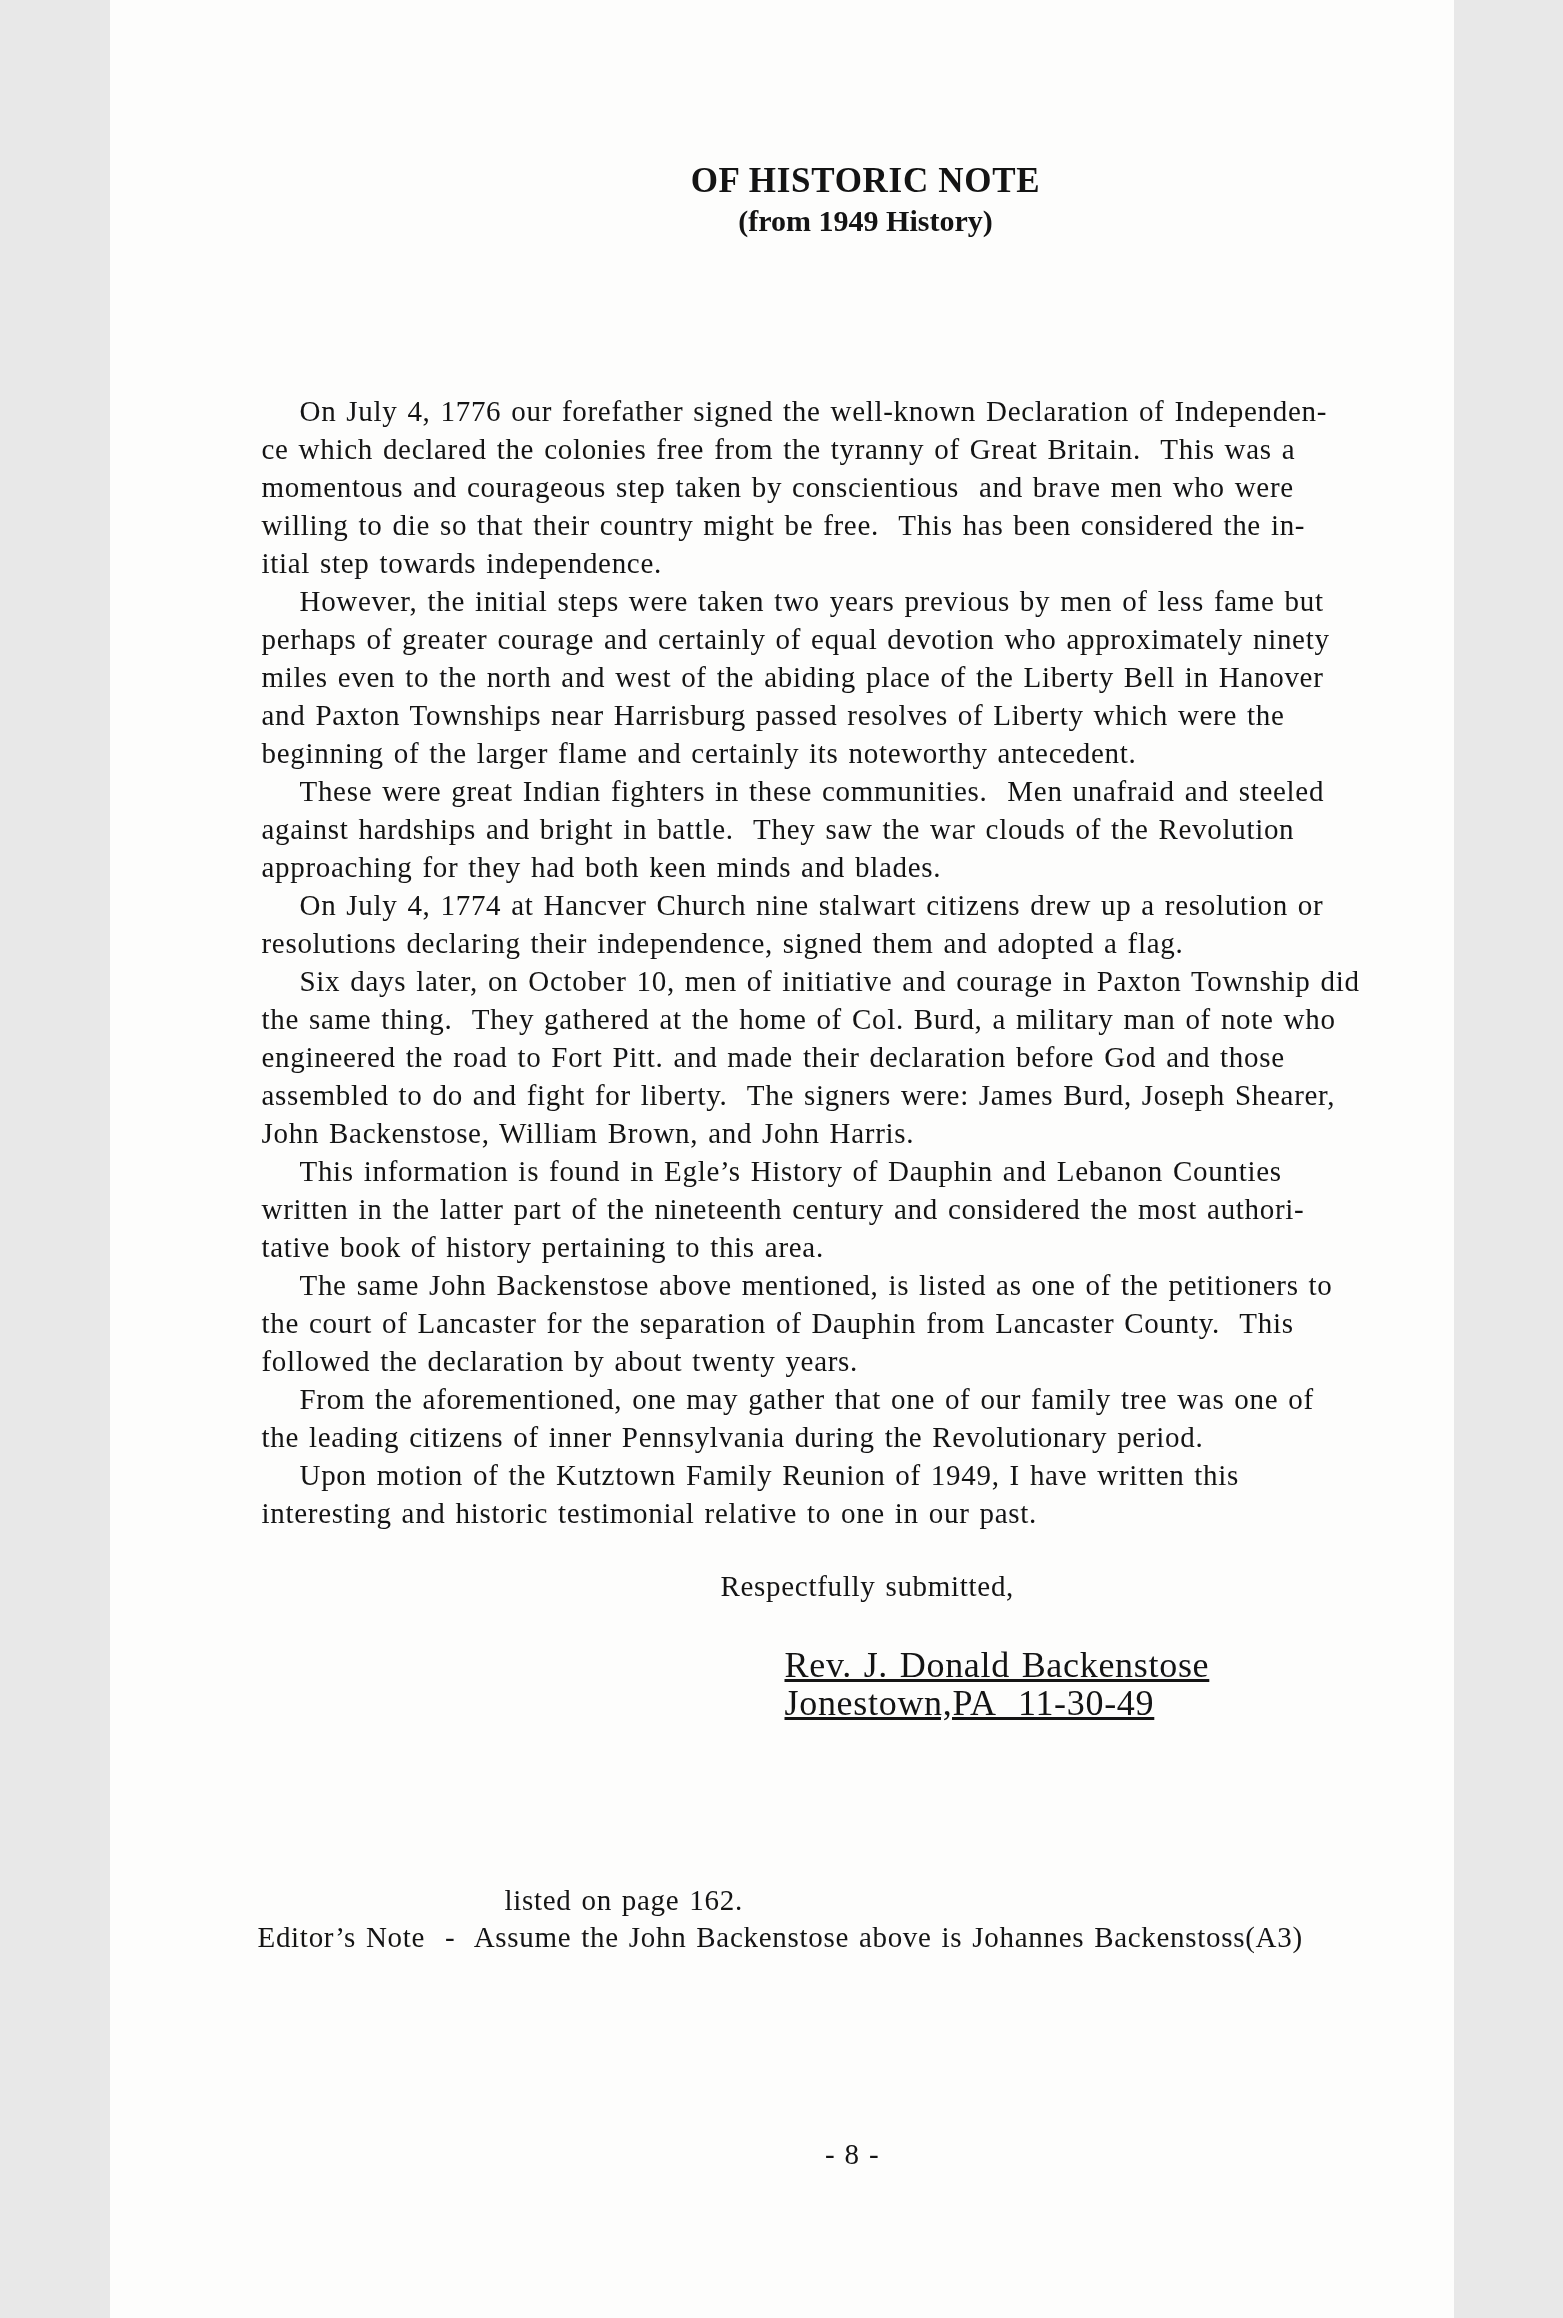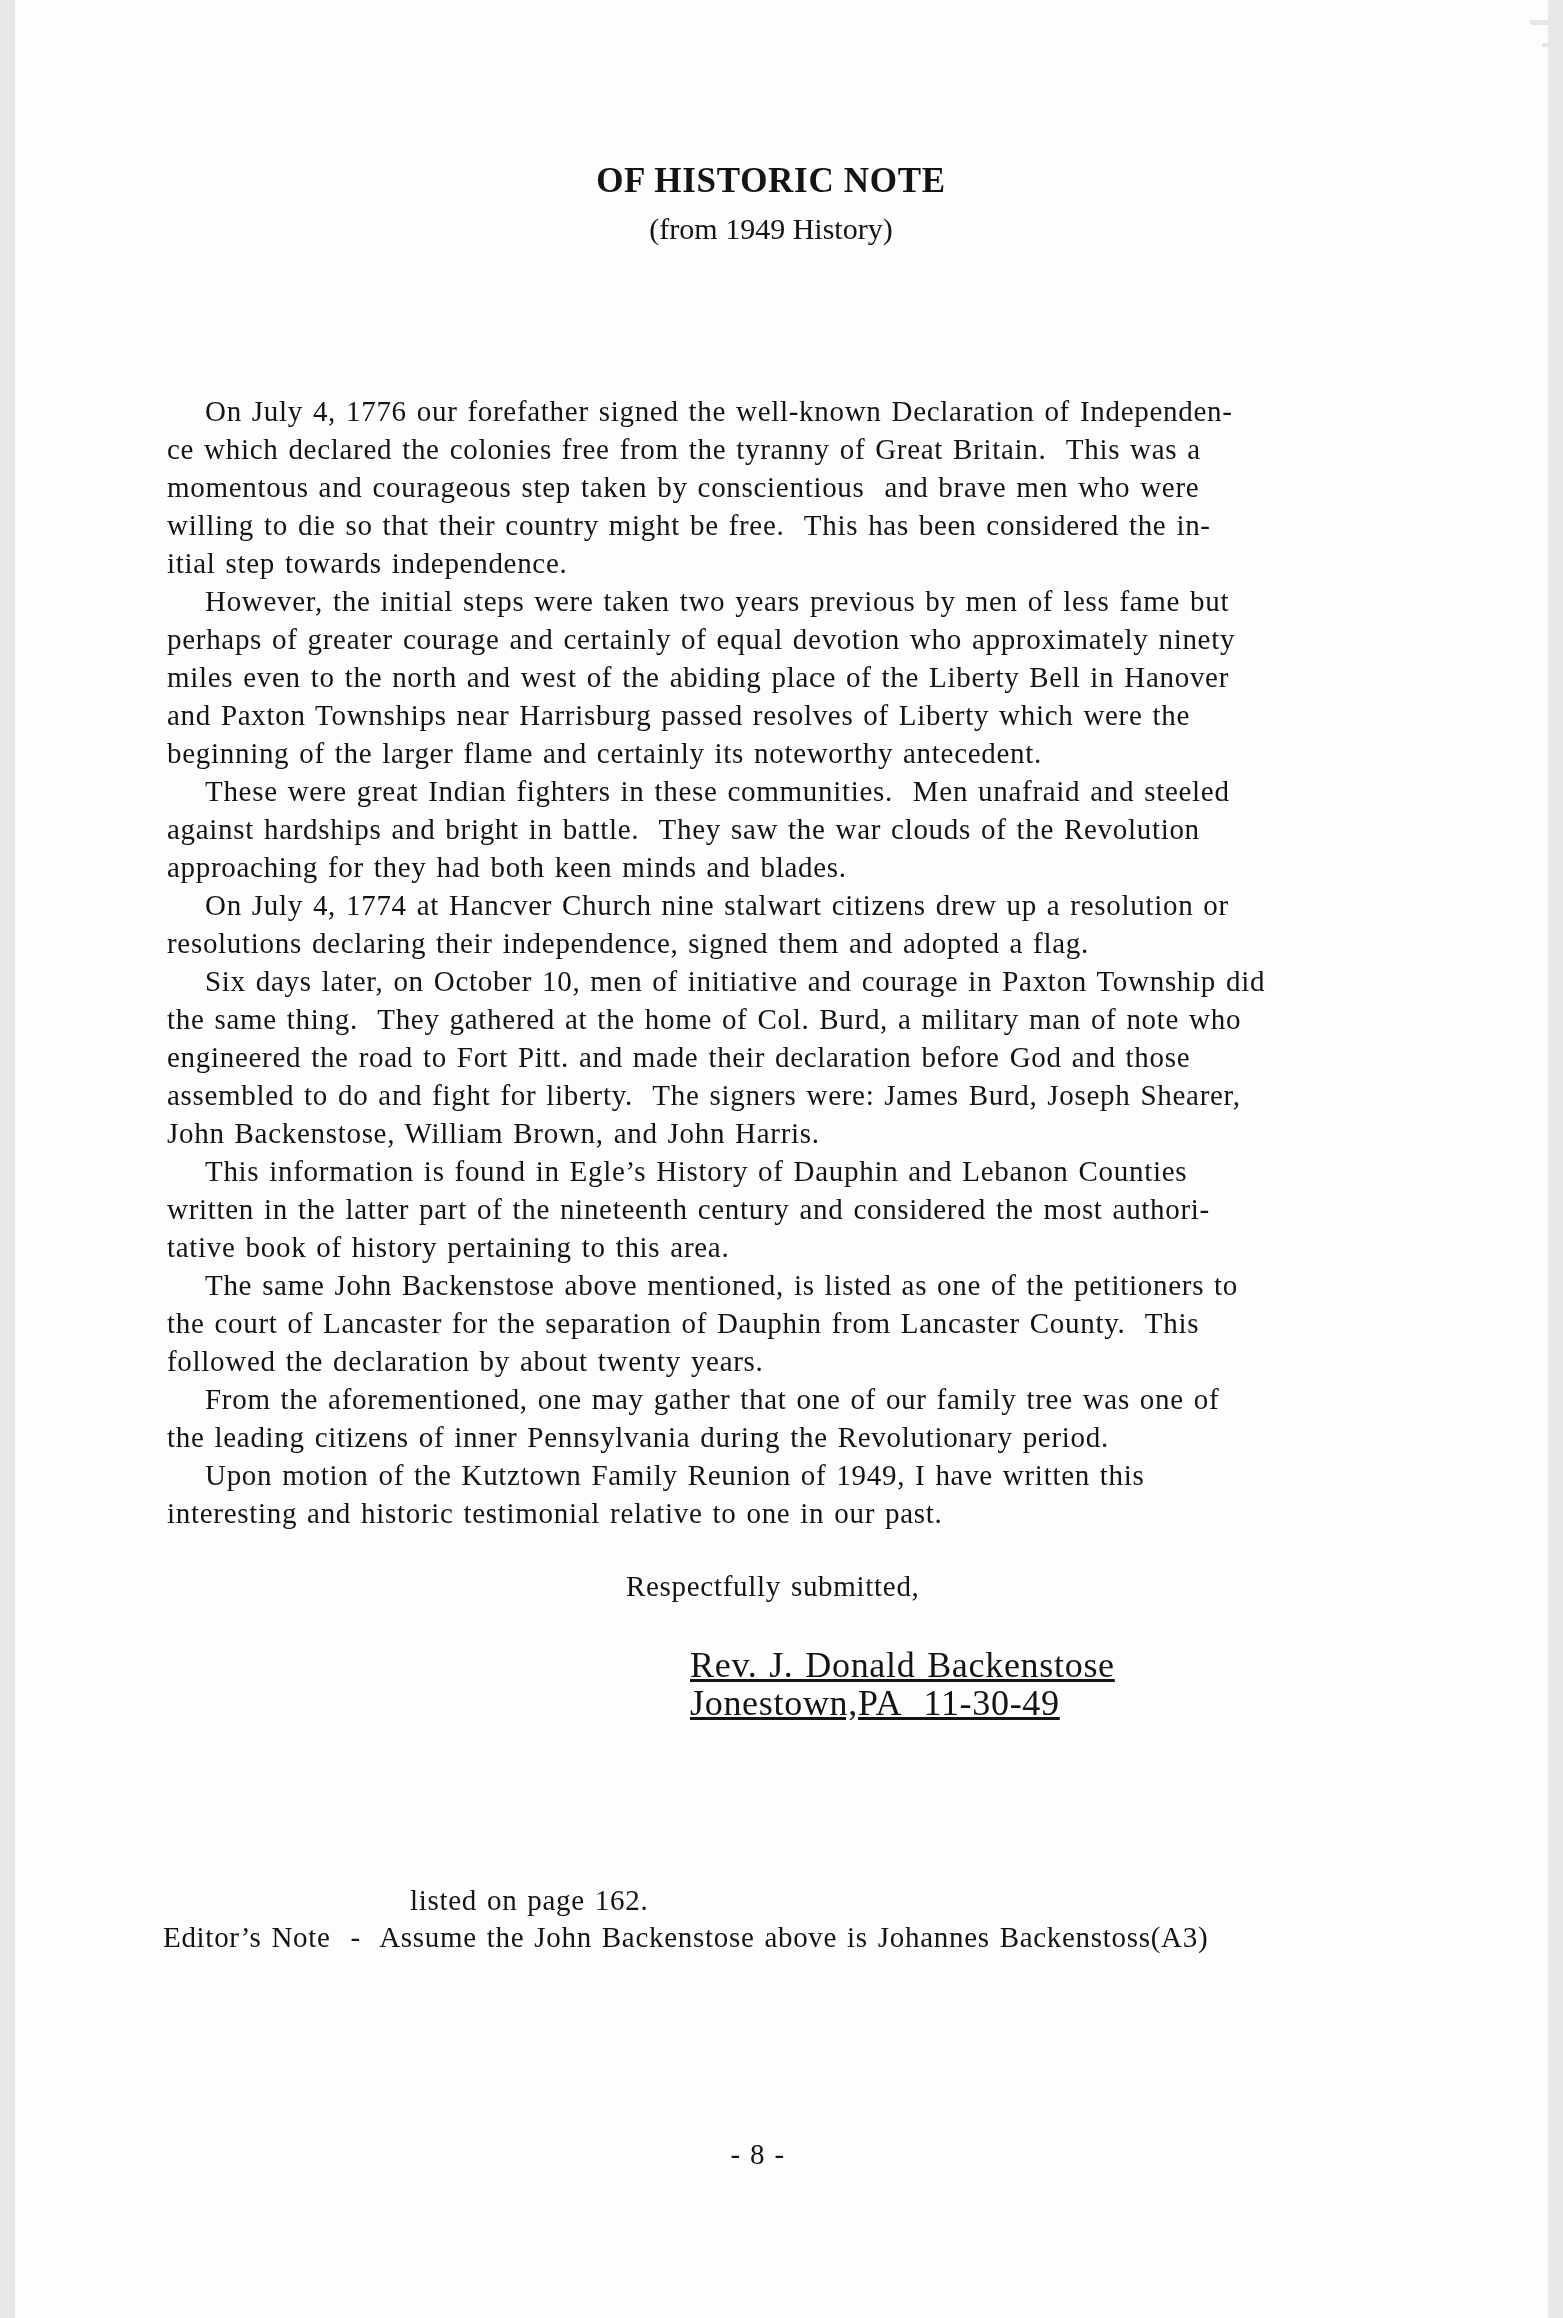--- a/index.html
+++ b/index.html
@@ -2,21 +2,21 @@
 <html style="font-size:10.7px"><head>
 <meta charset="utf-8">
 <style>
   html, body {
     margin: 0;
     padding: 0;
     background: #e8e8e8;
   }
   .page {
     position: relative;
-    width: 1533px;
+    width: 1344px;
     height: 2319px;
     margin: 0 auto;
     background: #fdfdfc;
     color: #141414;
     font-family: "Liberation Serif", "DejaVu Serif", serif;
     overflow: hidden;
   }
   .title-block {
     position: absolute;
     left: 489px;
@@ -26,25 +26,24 @@
   }
   .doc-title {
     font-size: 35px;
     font-weight: bold;
     letter-spacing: 0.7px;
     line-height: 41px;
     white-space: pre;
   }
   .doc-subtitle {
     font-size: 30px;
-    font-weight: normal;
+    font-weight: bold;
     letter-spacing: 0px;
     line-height: 40px;
     white-space: pre;
-    margin-top: 8px;
   }
   .body-text {
     position: absolute;
     left: 152px;
     top: 368px;
     margin-top: 24px;
   }
   .body-text .line {
     display: block;
     white-space: pre;

